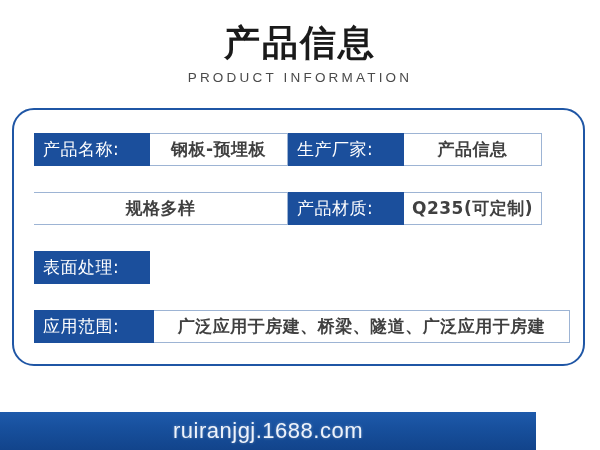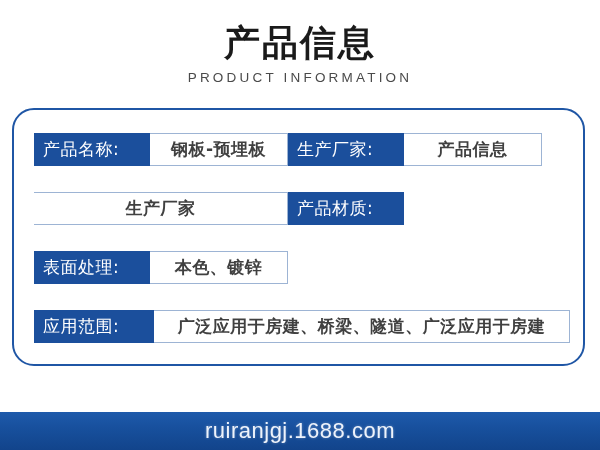--- a/index.html
+++ b/index.html
@@ -112,21 +112,21 @@
   .value-full {
     text-align: center;
     font-size: 17px;
   }
 
   
   .banner {
     position: absolute;
     left: 0;
     top: 412px;
-    width: 600px;
+    width: 536px;
     height: 38px;
     background: linear-gradient(to bottom, #1e5aab 0%, #174f9c 45%, #12448b 100%);
     display: flex;
     align-items: center;
     justify-content: center;
   }
   .banner-url {
     color: #eef3fb;
     font-size: 22px;
     letter-spacing: 0.5px;
@@ -152,31 +152,31 @@
       <div class="value">钢板-预埋板</div>
     </div>
     <div class="field field-half">
       <div class="label label-half">生产厂家:</div>
       <div class="value">产品信息</div>
     </div>
   </div>
 
   <div class="row">
     <div class="field field-half">
-      <div class="value">生产厂家</div>
+      <div class="value">规格多样</div>
     </div>
     <div class="field field-half">
       <div class="label label-half">产品材质:</div>
+      <div class="value">Q235(可定制)</div>
     </div>
   </div>
 
   <div class="row">
     <div class="field field-half">
       <div class="label label-half">表面处理:</div>
-      <div class="value">本色、镀锌</div>
     </div>
   </div>
 
   <div class="row">
     <div class="field field-full">
       <div class="label label-full">应用范围:</div>
       <div class="value value-full">广泛应用于房建、桥梁、隧道、广泛应用于房建</div>
     </div>
   </div>
 

